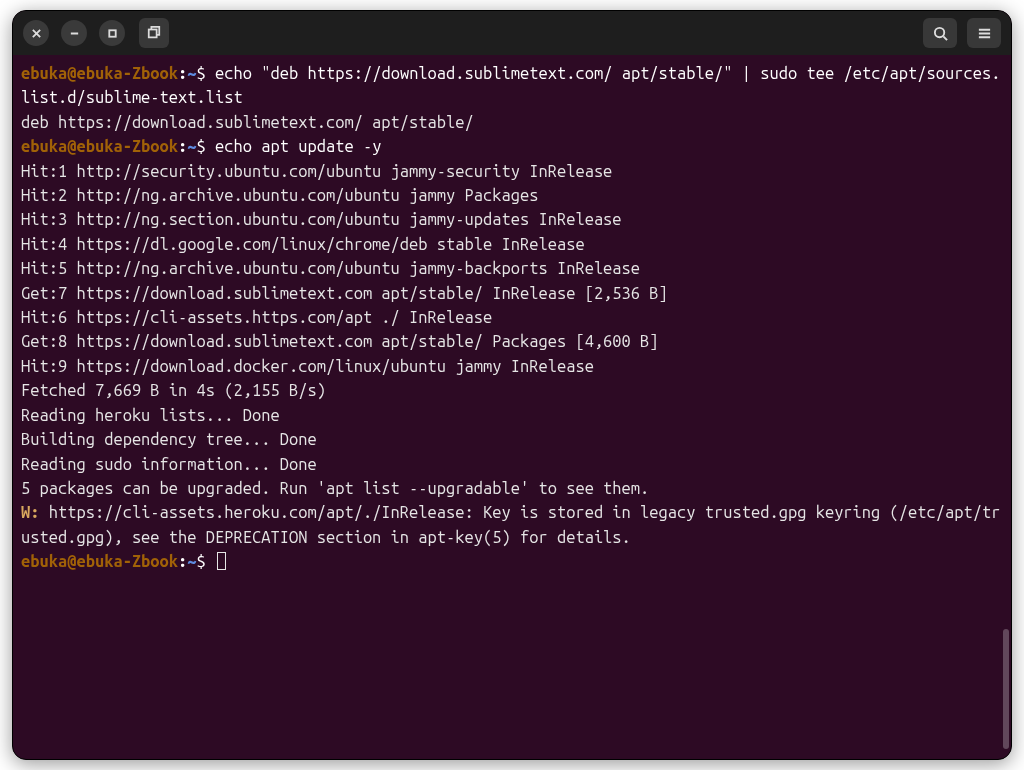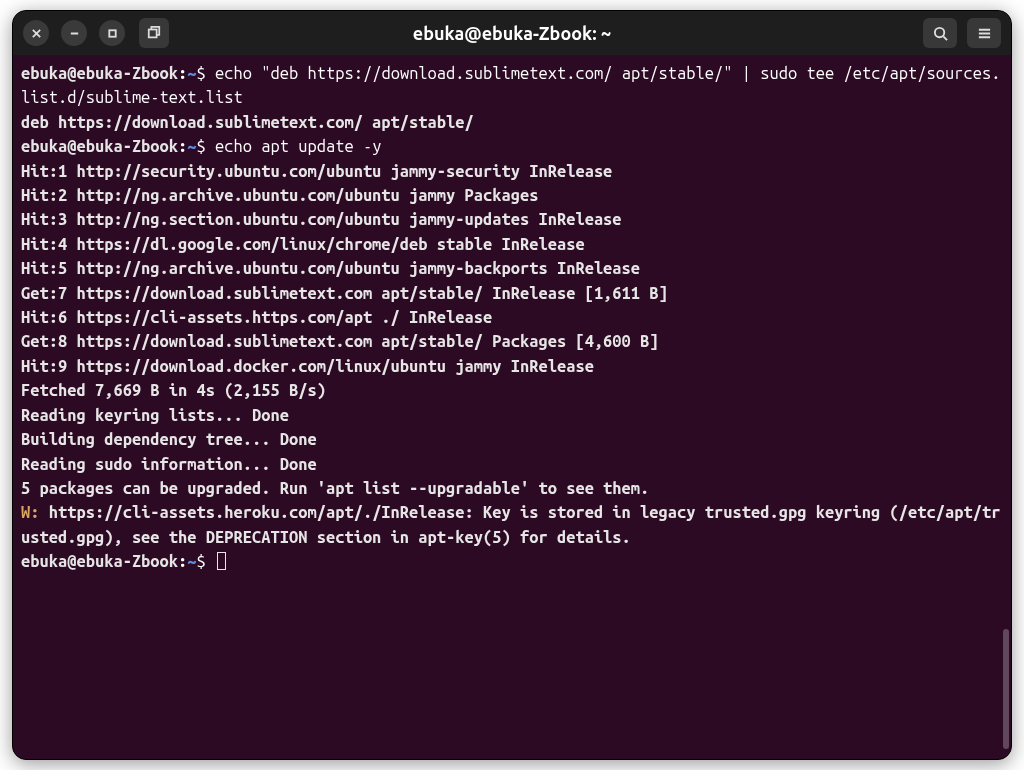--- a/index.html
+++ b/index.html
@@ -112,26 +112,26 @@
       flex: 1;
       padding: 6px 8px;
       font-size: 16.5px;
       line-height: 1.48;
       color: #e6e6e6;
       white-space: pre-wrap;
       word-break: break-all;
       overflow-y: auto;
       position: relative;
     }
-    .prompt-user { color: #e5e5e5; font-weight: bold; }
+    .prompt-user { color: #a16207; font-weight: bold; }
     .prompt-colon { color: #ffffff; font-weight: bold; }
     .prompt-path { color: #5e8be0; font-weight: bold; }
     .prompt-dollar { color: #ffffff; }
     .cmd { color: #ffffff; }
-    .output { color: #e6e6e6; font-weight: bold; }
+    .output { color: #e6e6e6; }
     .warn { color: #d9a85e; font-weight: bold; }
     .cursor-block {
       display: inline-block;
       width: 9px;
       height: 18px;
       border: 1px solid #e6e6e6;
       vertical-align: text-bottom;
       margin-left: 2px;
     }
     .scrollbar {
@@ -165,21 +165,20 @@
             <rect x="2.5" y="2.5" width="7" height="7"></rect>
           </svg>
       </div>
     </div>
     <div class="newtab-btn">
       <svg viewBox="0 0 16 16">
           <rect x="2" y="4" width="9" height="9"></rect>
           <path d="M5 4 V1 H14 V10 H11"></path>
         </svg>
     </div>
-    <div class="title-text">ebuka@ebuka-Zbook: ~</div>
     <div class="right-controls">
       <div class="right-btn">
         <svg viewBox="0 0 16 16">
             <circle cx="7" cy="7" r="5"></circle>
             <path d="M11 11 L15 15"></path>
           </svg>
       </div>
       <div class="right-btn">
         <svg viewBox="0 0 16 16">
             <path d="M2 4 H14 M2 8 H14 M2 12 H14"></path>
@@ -189,25 +188,25 @@
   </div>
 
   <div class="terminal-body"><span class="prompt-user">ebuka@ebuka-Zbook</span><span class="prompt-colon">:</span><span class="prompt-path">~</span><span class="prompt-dollar">$</span> <span class="cmd">echo "deb https://download.sublimetext.com/ apt/stable/" | sudo tee /etc/apt/sources.list.d/sublime-text.list</span>
 <span class="output">deb https://download.sublimetext.com/ apt/stable/</span>
 <span class="prompt-user">ebuka@ebuka-Zbook</span><span class="prompt-colon">:</span><span class="prompt-path">~</span><span class="prompt-dollar">$</span> <span class="cmd">echo apt update -y</span>
 <span class="output">Hit:1 http://security.ubuntu.com/ubuntu jammy-security InRelease</span>
 <span class="output">Hit:2 http://ng.archive.ubuntu.com/ubuntu jammy Packages</span>
 <span class="output">Hit:3 http://ng.section.ubuntu.com/ubuntu jammy-updates InRelease</span>
 <span class="output">Hit:4 https://dl.google.com/linux/chrome/deb stable InRelease</span>
 <span class="output">Hit:5 http://ng.archive.ubuntu.com/ubuntu jammy-backports InRelease</span>
-<span class="output">Get:7 https://download.sublimetext.com apt/stable/ InRelease [1,611 B]</span>
+<span class="output">Get:7 https://download.sublimetext.com apt/stable/ InRelease [2,536 B]</span>
 <span class="output">Hit:6 https://cli-assets.https.com/apt ./ InRelease</span>
 <span class="output">Get:8 https://download.sublimetext.com apt/stable/ Packages [4,600 B]</span>
 <span class="output">Hit:9 https://download.docker.com/linux/ubuntu jammy InRelease</span>
 <span class="output">Fetched 7,669 B in 4s (2,155 B/s)</span>
-<span class="output">Reading keyring lists... Done</span>
+<span class="output">Reading heroku lists... Done</span>
 <span class="output">Building dependency tree... Done</span>
 <span class="output">Reading sudo information... Done</span>
 <span class="output">5 packages can be upgraded. Run 'apt list --upgradable' to see them.</span>
 <span class="warn">W: </span><span class="output">https://cli-assets.heroku.com/apt/./InRelease: Key is stored in legacy trusted.gpg keyring (/etc/apt/trusted.gpg), see the DEPRECATION section in apt-key(5) for details.</span>
 <span class="prompt-user">ebuka@ebuka-Zbook</span><span class="prompt-colon">:</span><span class="prompt-path">~</span><span class="prompt-dollar">$</span> <span class="cursor-block"></span>
 <div class="scrollbar"></div></div>
 </div>
 
 </body></html>

